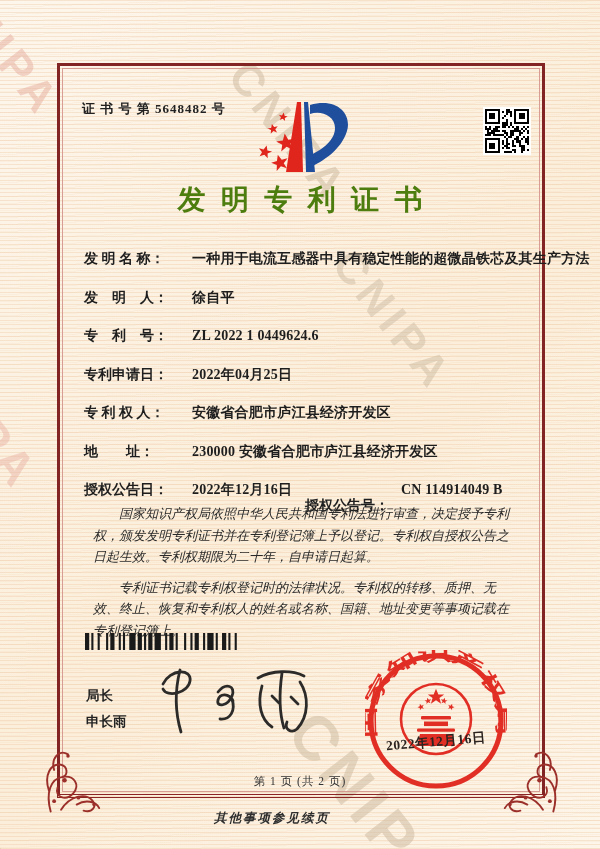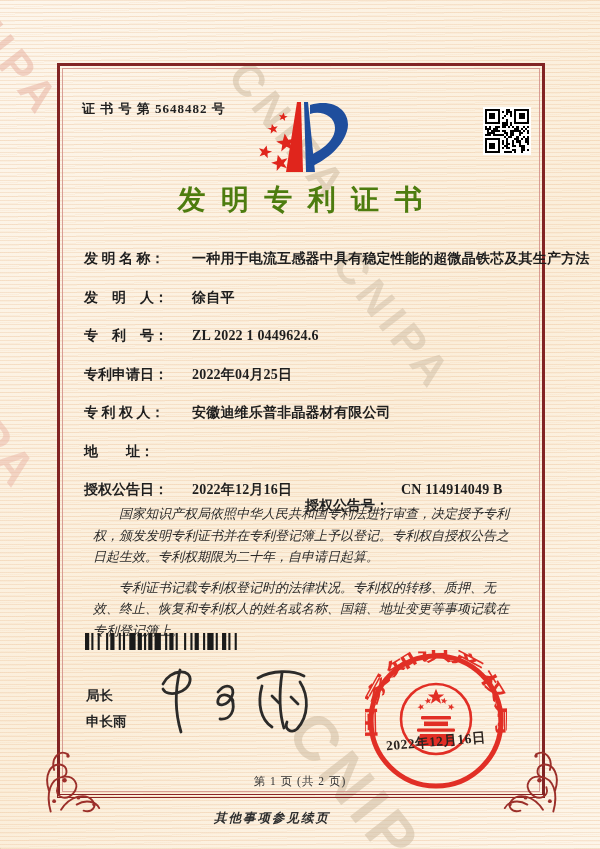--- a/index.html
+++ b/index.html
@@ -291,24 +291,25 @@
   <div class="frow">
     <span class="flabel">专　利　号：</span>
     <span class="fvalue">ZL 2022 1 0449624.6</span>
   </div>
   <div class="frow">
     <span class="flabel">专利申请日：</span>
     <span class="fvalue">2022年04月25日</span>
   </div>
   <div class="frow">
     <span class="flabel">专 利 权 人：</span>
-    <span class="fvalue">安徽迪维乐普非晶器材有限公司</span>
+    <span class="fvalue">安徽省合肥市庐江县经济开发区</span>
   </div>
   <div class="frow">
     <span class="flabel">地　　址：</span>
+    <span class="fvalue">230000 安徽省合肥市庐江县经济开发区</span>
   </div>
   <div class="frow">
     <span class="flabel">授权公告日：</span>
     <span class="fvalue">2022年12月16日</span>
     <span class="pair2">
       <span class="flabel">授权公告号：</span>
       <span class="fvalue">CN 114914049 B</span>
     </span>
   </div>
 </div>

